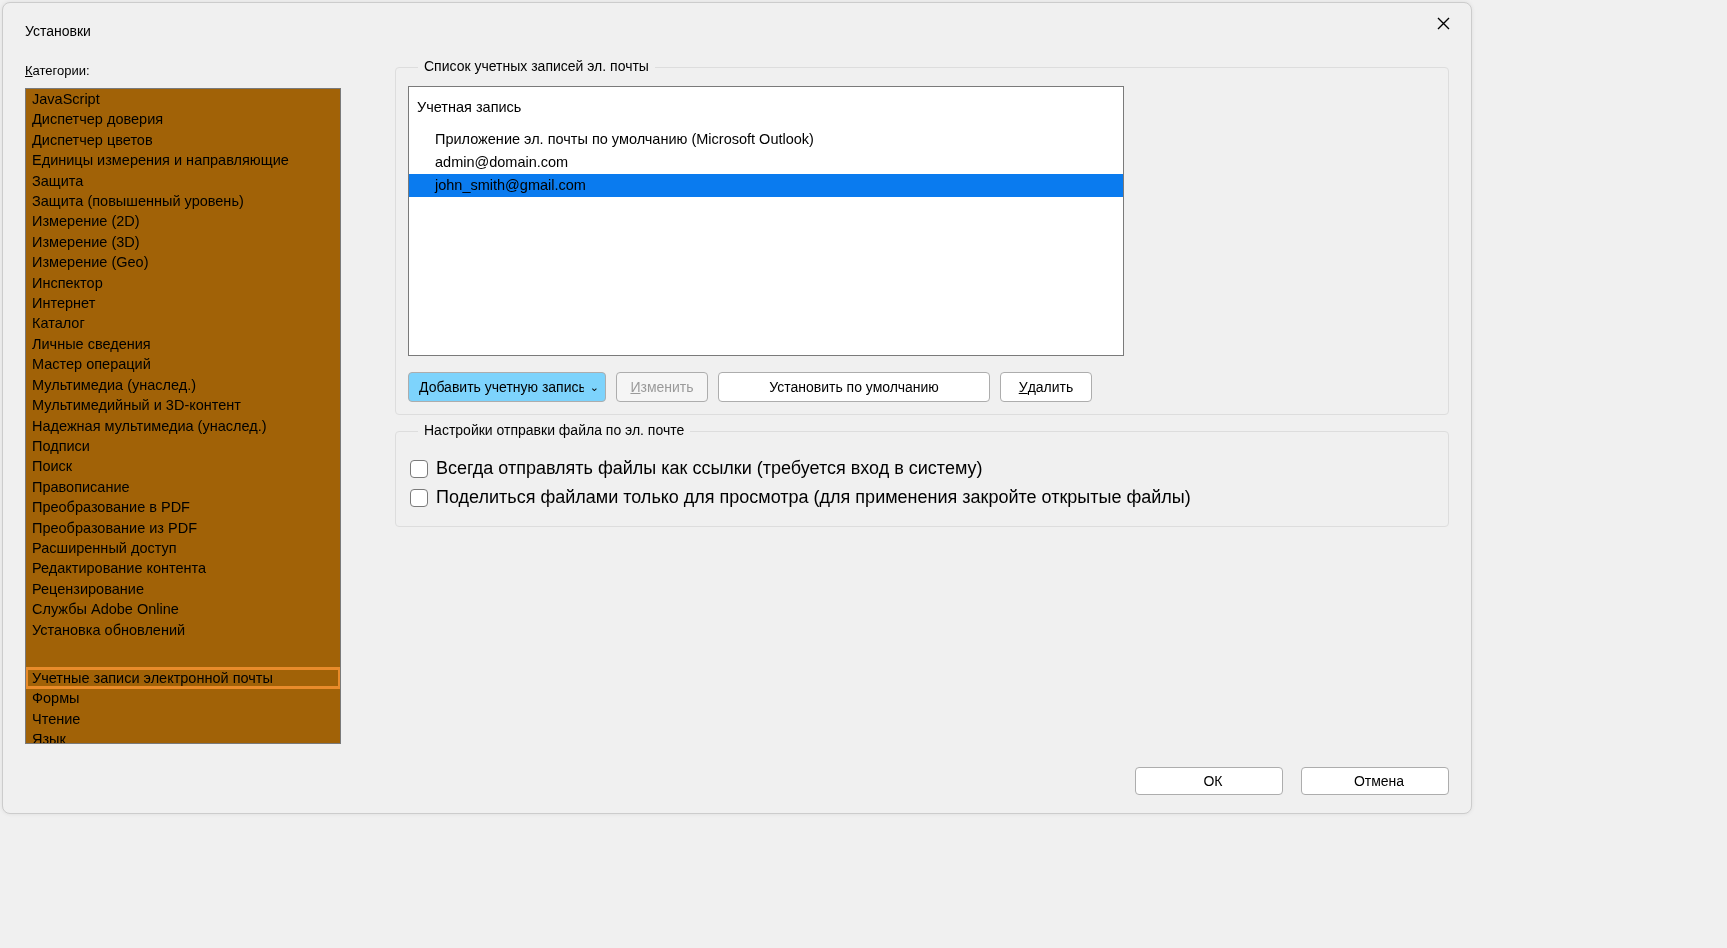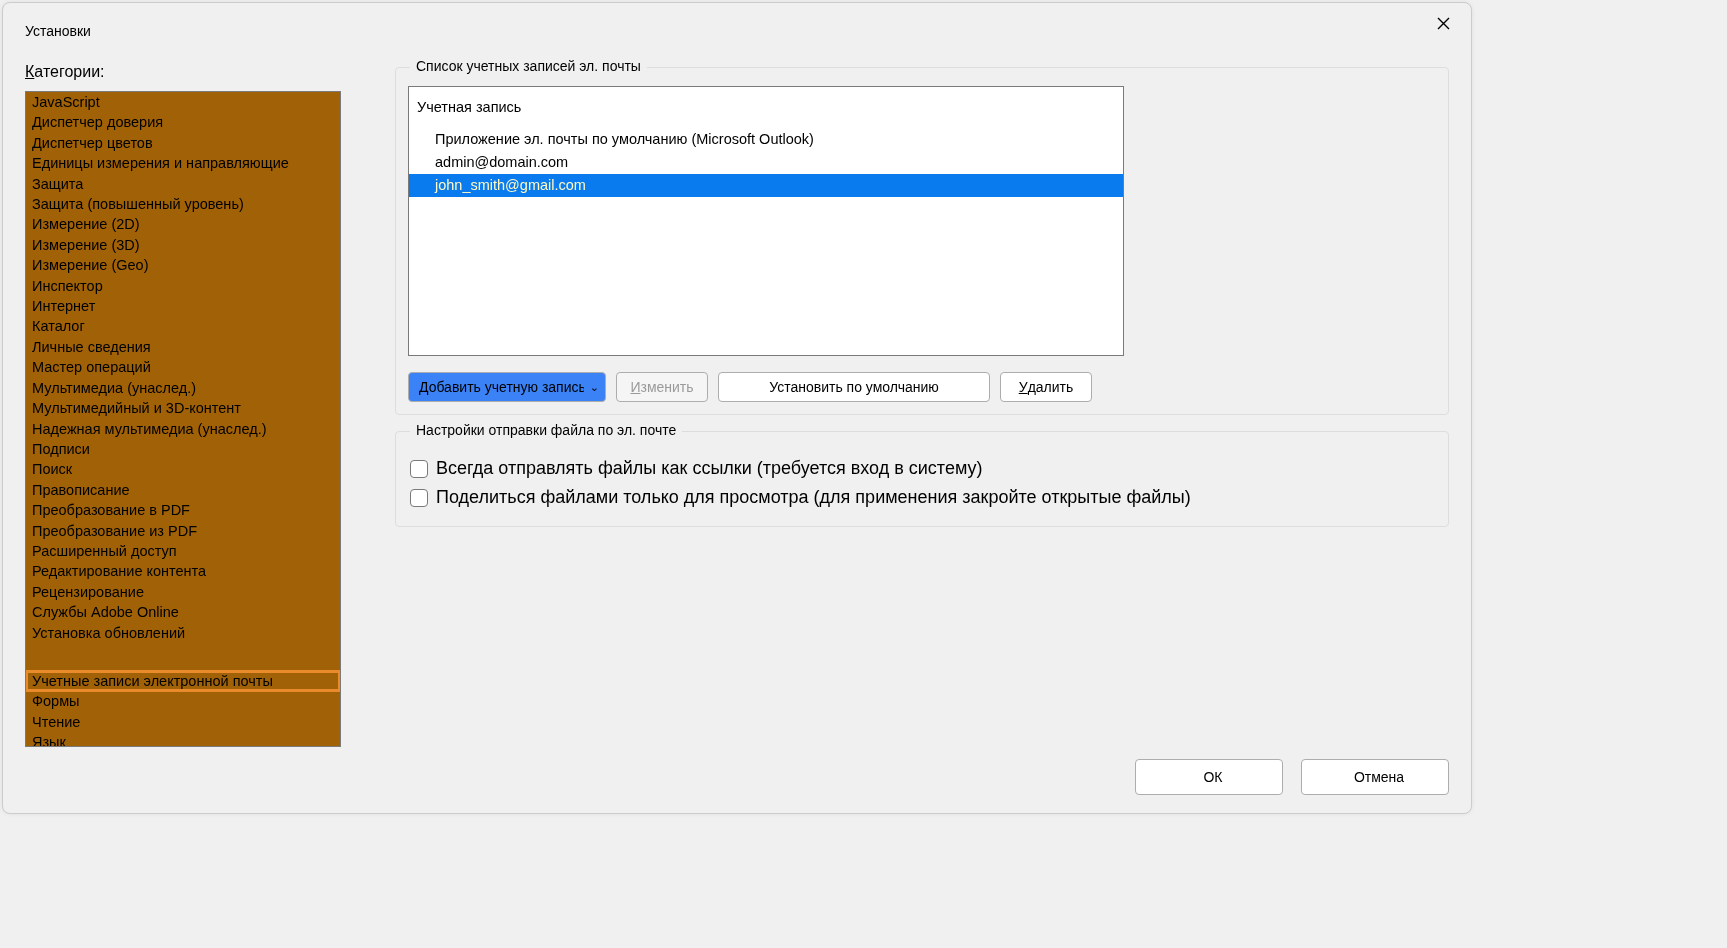--- a/index.html
+++ b/index.html
@@ -38,21 +38,21 @@
   align-items: center;
   justify-content: center;
   cursor: pointer;
 }
 .body-area {
   display: flex;
   padding: 24px 22px 0 22px;
   gap: 48px;
 }
 .left-pane { width: 322px; flex-shrink: 0; }
-.cat-label { font-size: 16px; margin-bottom: 10px; }
+.cat-label { font-size: 13px; margin-bottom: 10px; }
 .cat-label .u { text-decoration: underline; }
 .cat-listbox {
   width: 316px;
   height: 656px;
   background: #a16207;
   border: 1px solid #7a7a7a;
   overflow-y: scroll;
   font-size: 14.5px;
   line-height: 20.4px;
 }
@@ -79,37 +79,37 @@
   border: 1px solid #ddd;
   border-radius: 4px;
   padding: 18px 12px 12px 12px;
   margin-bottom: 16px;
   position: relative;
   background: #f0f0f0;
 }
 .group-title {
   position: absolute;
   top: -10px;
-  left: 14px;
+  left: 22px;
   background: #f0f0f0;
   padding: 0 6px;
   font-size: 14px;
 }
 .acct-list {
   width: 716px;
   height: 270px;
   background: #fff;
   border: 1px solid #7a7a7a;
   font-size: 14.5px;
   line-height: 21px;
   overflow: hidden;
 }
 .acct-header { padding: 10px 8px; }
 .acct-row { padding: 1px 8px 1px 26px; cursor: default; }
-.acct-row.selected { background: #0a7bef; color: #fef9c3; }
+.acct-row.selected { background: #0a7bef; color: #000000; }
 .acct-buttons {
   display: flex;
   gap: 10px;
   margin-top: 16px;
 }
 .btn {
   background: #fff;
   border: 1px solid #adadad;
   border-radius: 4px;
   height: 30px;
@@ -120,21 +120,21 @@
   align-items: center;
   justify-content: center;
 }
 .btn:disabled, .btn.disabled {
   color: #9a9a9a;
   background: #f5f5f5;
   cursor: default;
 }
 .btn .u { text-decoration: underline; }
 .combo {
-  background: #3b82f6;
+  background: #7dd3fc;
   border: 1px solid #adadad;
   border-radius: 4px;
   height: 30px;
   width: 198px;
   padding: 0 6px 0 10px;
   font-size: 14px;
   display: inline-flex;
   align-items: center;
   justify-content: space-between;
   cursor: pointer;
@@ -164,21 +164,21 @@
   flex-shrink: 0;
 }
 
 .footer {
   position: absolute;
   right: 22px;
   bottom: 18px;
   display: flex;
   gap: 18px;
 }
-.footer .btn { width: 148px; height: 36px; justify-content: center; padding-left: 24px; }
+.footer .btn { width: 148px; height: 28px; justify-content: center; padding-left: 24px; }
 </style>
 </head>
 <body>
 
 <div class="dialog">
 
   <div class="titlebar">
     <span class="titlebar-title">Установки</span>
     <div class="close-btn">
       <svg width="13" height="13" viewBox="0 0 13 13">

